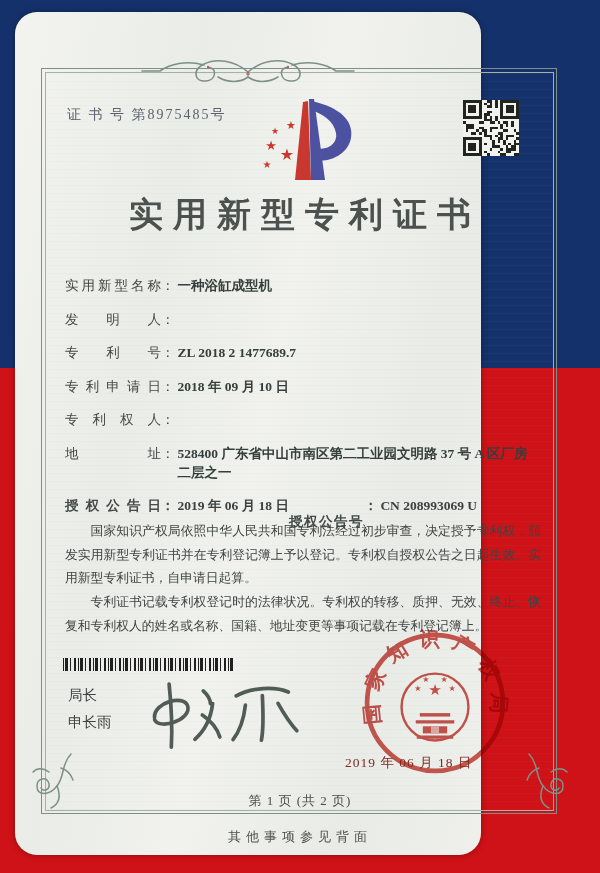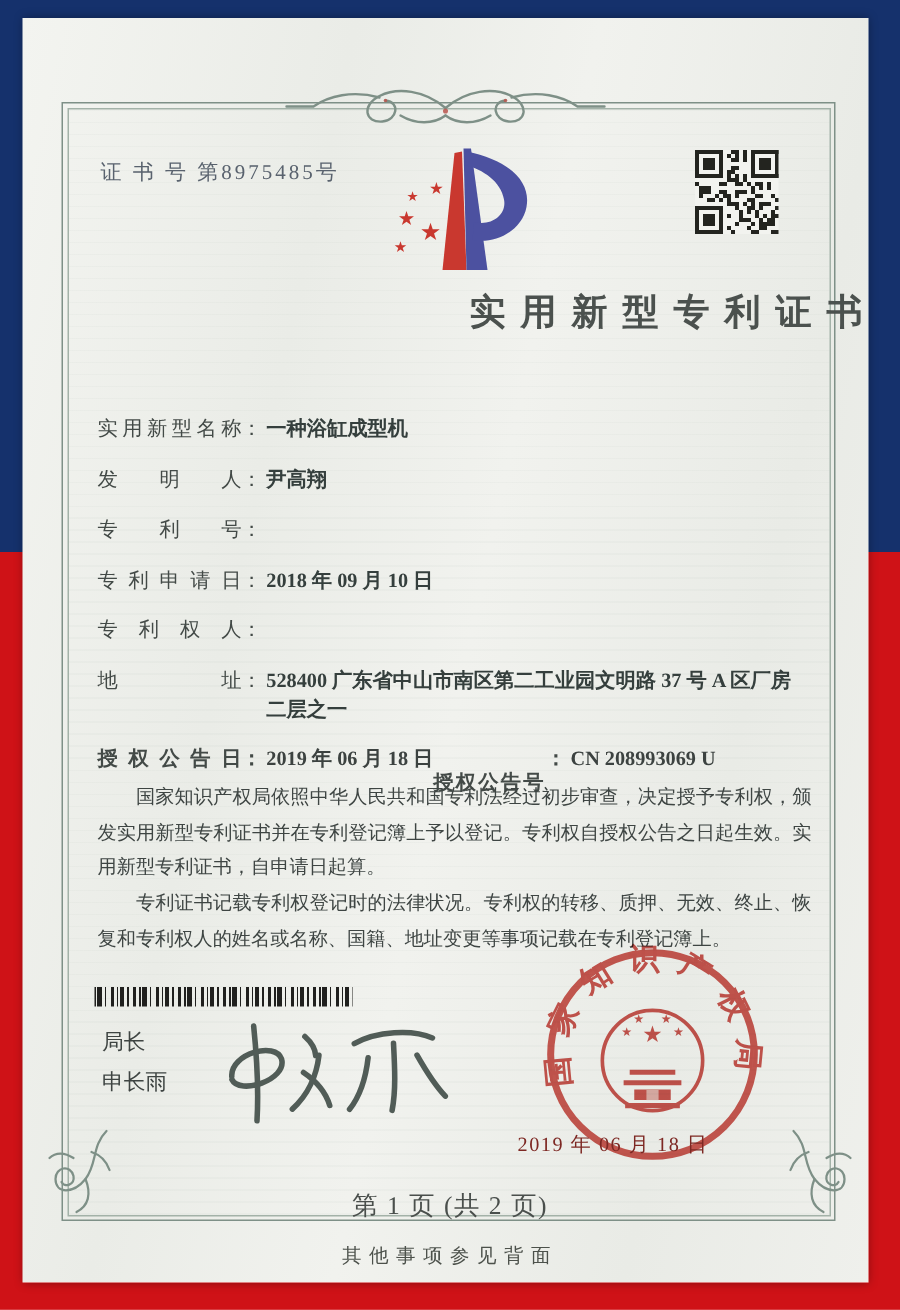--- a/index.html
+++ b/index.html
@@ -4,23 +4,24 @@
 <style>
   html,body{margin:0;padding:0;}
   body{
     width:600px;height:873px;position:relative;overflow:hidden;
     font-family:"Liberation Serif","DejaVu Serif",serif;
     background:#cf1217;
   }
   .bg-navy{position:absolute;left:0;top:0;width:600px;height:368px;background:#15316c;}
   .bg-red{position:absolute;left:0;top:368px;width:600px;height:505px;background:#cf1217;}
   .paper{
-    position:absolute;left:15px;top:12px;width:564px;height:843px;
+    position:absolute;left:15px;top:12px;width:466px;height:843px;
     background:linear-gradient(102deg,#f3f4f0 0%,#eaece7 30%,#f1f2ee 52%,#e9ebe6 78%,#eff0ec 100%);
     box-shadow:0 0 6px rgba(0,0,0,.35);
+    border-radius:22px;
   }
   .frame{
     position:absolute;left:26px;top:56px;width:514px;height:744px;
     border:1.2px solid #7e9087;
   }
   .frame-inner{
     position:absolute;inset:2.5px;border:1px solid #a3b2a8;
     background:repeating-linear-gradient(0deg,rgba(140,160,150,.05) 0 1px,transparent 1px 8px);
   }
   .flourish{position:absolute;left:50%;top:44px;transform:translateX(-50%);}
@@ -28,22 +29,22 @@
   .corner-orn.left{left:16px;top:740px;}
   .corner-orn.right{left:508px;top:740px;transform:scaleX(-1);}
 
   .cert-no{
     position:absolute;left:52px;top:94px;
     font-size:14px;letter-spacing:2px;color:#59626e;
   }
   .logo{position:absolute;left:238px;top:76px;}
   .qr{position:absolute;left:448px;top:88px;}
   .title{
-    position:absolute;left:0;top:180px;width:570px;text-align:right;
-    font-size:24px;font-weight:600;color:#4b514e;letter-spacing:10px;padding-left:10px;box-sizing:border-box;
+    position:absolute;left:0;top:180px;width:570px;text-align:center;
+    font-size:34px;font-weight:600;color:#4b514e;letter-spacing:10px;padding-left:10px;box-sizing:border-box;
   }
 
   .fields{position:absolute;left:50px;top:264px;width:474px;color:#3c4240;font-size:13.5px;}
   .row{display:flex;margin-bottom:14.5px;line-height:19px;}
   .row .label{
     display:inline-block;width:96px;flex:0 0 96px;
     text-align:justify;text-align-last:justify;color:#434a47;
   }
   .row .colon{flex:0 0 auto;margin-right:3px;color:#434a47;}
   .row .value{flex:1;color:#353f3d;font-weight:bold;}
@@ -67,21 +68,21 @@
   }
   .director{position:absolute;left:53px;top:670px;font-size:14.5px;color:#3e4442;line-height:27px;}
   .signature{position:absolute;left:122px;top:658px;}
   .seal{position:absolute;left:344px;top:616px;opacity:.93;mix-blend-mode:multiply;}
   .seal-date{
     position:absolute;left:330px;top:742px;width:170px;
     font-size:13.5px;color:#7d2823;letter-spacing:1px;
   }
   .page-no{
     position:absolute;left:0;top:780px;width:570px;text-align:center;
-    font-size:17px;color:#4a4f4c;letter-spacing:1px;
+    font-size:13px;color:#4a4f4c;letter-spacing:1px;
   }
   .back-note{
     position:absolute;left:0;top:816px;width:570px;text-align:center;
     font-size:13px;color:#4c514b;letter-spacing:5px;
   }
 </style>
 </head>
 <body>
 
 <div class="bg-navy"></div>
@@ -271,25 +272,25 @@
 
   <div class="fields">
     <div class="row">
       <span class="label">实用新型名称</span>
         <span class="colon">：</span>
         <span class="value">一种浴缸成型机</span>
     </div>
     <div class="row">
       <span class="label">发　明　人</span>
         <span class="colon">：</span>
-        <span class="value">尹高翔</span>
     </div>
     <div class="row">
       <span class="label">专　利　号</span>
         <span class="colon">：</span>
+        <span class="value">ZL 2018 2 1477689.7</span>
     </div>
     <div class="row">
       <span class="label">专利申请日</span>
         <span class="colon">：</span>
         <span class="value">2018 年 09 月 10 日</span>
     </div>
     <div class="row">
       <span class="label">专 利 权 人</span>
         <span class="colon">：</span>
     </div>

